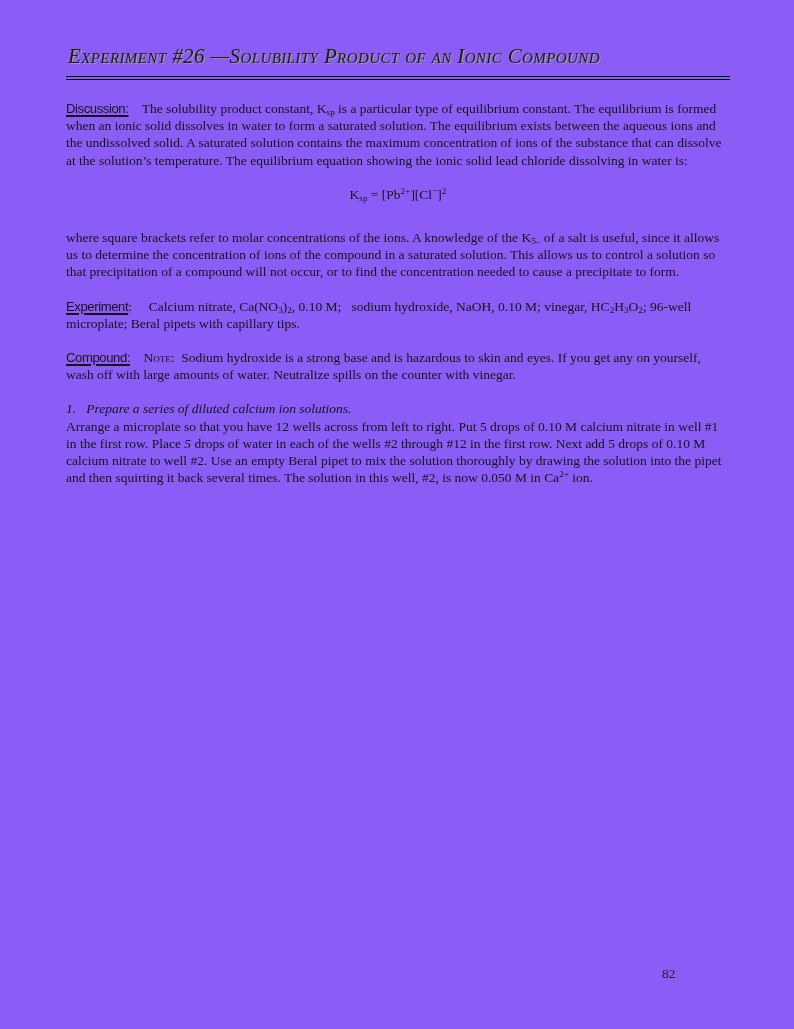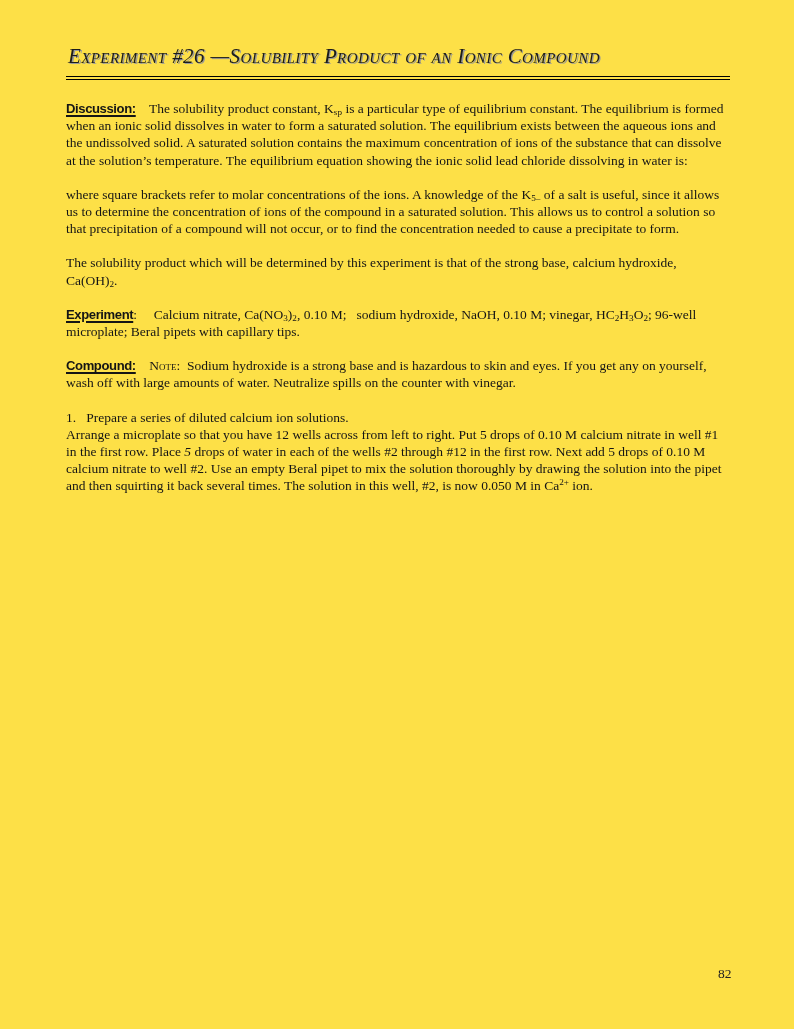--- a/index.html
+++ b/index.html
@@ -1,19 +1,19 @@
 <!DOCTYPE html>
 <html><head>
 <meta charset="utf-8">
 <style>
   html,body { margin:0; padding:0; background:#e8e8e8; }
   .page {
     position:relative;
     width:794px; height:1029px;
-    background:#fde047;
+    background:#8b5cf6;
     font-family:"Liberation Serif", serif;
     color:#151515;
     margin:0 auto;
     overflow:hidden;
   }
   .content {
     position:absolute;
     left:66px; top:44px;
     width:664px;
   }
@@ -29,72 +29,72 @@
     padding:0 0 7px 2px;
     border-bottom:4px double #000;
     white-space:nowrap;
   }
   .body-text {
     font-size:13.5px;
     line-height:17.2px;
     margin:0 0 17px 0;
     text-align:left;
   }
-  p.tight { margin:0; }
+  p.tight { margin:0;font-style:italic; }
   .eq {
     font-size:13.5px;
     line-height:17.2px;
     text-align:center;
     margin:13px 0 26px 0;
   }
   .first-para { margin-top:20px; }
   sub, sup { font-size:0.68em; line-height:0; }
   sub { vertical-align:-0.25em; }
   sup { vertical-align:0.5em; }
   .h {
     font-family:"Liberation Sans", sans-serif;
-    font-weight:bold;
+    font-weight:normal;
     font-size:0.97em;
     letter-spacing:-0.4px;
     text-decoration:underline;
     text-decoration-thickness:1.5px;
     text-underline-offset:2px;
   }
   .sc { font-variant:small-caps;text-align:right; }
   .i  { font-style:italic; }
   .lo { vertical-align:-0.30em; font-size:0.8em; }
   .hi { vertical-align:0.35em;  font-size:0.8em; }
   .dbl {
     font-family:"DejaVu Sans Mono", monospace;
     font-size:0.9em;
     letter-spacing:-1px;
   }
   .page-number {
     position:absolute;
-    top:966px; left:718px;
+    top:966px; left:662px;
     font-size:13.5px;
     color:#222;
   }
 </style>
 </head>
 <body>
 
 <div class="page">
   <div class="content">
 
     <h1 class="doc-title">Experiment #26 —Solubility Product of an Ionic Compound</h1>
 
     <p class="body-text first-para"><span class="h">Discussion:</span><span>&nbsp;&nbsp;&nbsp; The solubility product constant, K</span><sub>sp</sub><span>&nbsp;is a particular type of equilibrium constant. The equilibrium is formed when an ionic solid dissolves in water to form a saturated solution. The equilibrium exists between the aqueous ions and the undissolved solid. A saturated solution contains the maximum concentration of ions of the substance that can dissolve at the solution’s temperature. The equilibrium equation showing the ionic solid lead chloride dissolving in water is:</span></p>
 
 
 
+    <p class="eq"><span>K</span><sub>sp</sub><span> = [Pb</span><sup>2+</sup><span>][Cl</span><sup>−</sup><span>]</span><sup>2</sup></p>
 
     <p class="body-text"><span>where square brackets refer to molar concentrations of the ions. A knowledge of the K</span><sub>5–</sub><span>&nbsp;of a salt is useful, since it allows us to determine the concentration of ions of the compound in a saturated solution. This allows us to control a solution so that precipitation of a compound will not occur, or to find the concentration needed to cause a precipitate to form.</span></p>
 
-    <p class="body-text"><span>The solubility product which will be determined by this experiment is that of the strong base, calcium hydroxide, Ca(OH)</span><sub>2</sub><span>.</span></p>
 
     <p class="body-text"><span class="h">Experiment</span><span>:&nbsp;&nbsp;&nbsp;&nbsp; Calcium nitrate, Ca(NO</span><sub>3</sub><span>)</span><sub>2</sub><span>, 0.10 M;&nbsp;&nbsp; sodium hydroxide, NaOH, 0.10 M; vinegar, HC</span><sub>2</sub><span>H</span><sub>3</sub><span>O</span><sub>2</sub><span>; 96-well microplate; Beral pipets with capillary tips.</span></p>
 
     <p class="body-text"><span class="h">Compound:</span><span>&nbsp;&nbsp;&nbsp; </span><span class="sc">Note:</span><span>&nbsp; Sodium hydroxide is a strong base and is hazardous to skin and eyes. If you get any on yourself, wash off with large amounts of water. Neutralize spills on the counter with vinegar.</span></p>
 
 
     <p class="body-text tight"><span>1.&nbsp;&nbsp; Prepare a series of diluted calcium ion solutions.</span></p>
 
     <p class="body-text"><span>Arrange a microplate so that you have 12 wells across from left to right. Put 5 drops of 0.10 M calcium nitrate in well #1 in the first row. Place </span><span class="i">5</span><span> drops of water in each of the wells #2 through #12 in the first row. Next add 5 drops of 0.10 M calcium nitrate to well #2. Use an empty Beral pipet to mix the solution thoroughly by drawing the solution into the pipet and then squirting it back several times. The solution in this well, #2, is now 0.050 M in Ca</span><sup>2+</sup><span>&nbsp;ion.</span></p>
 

